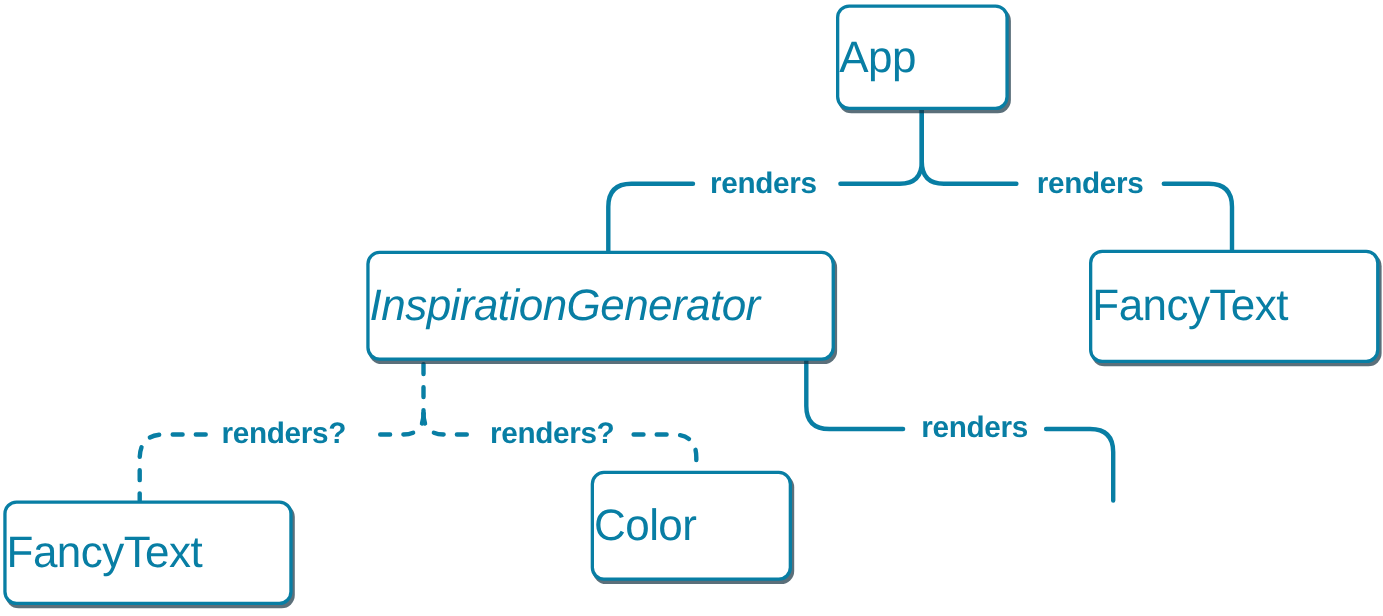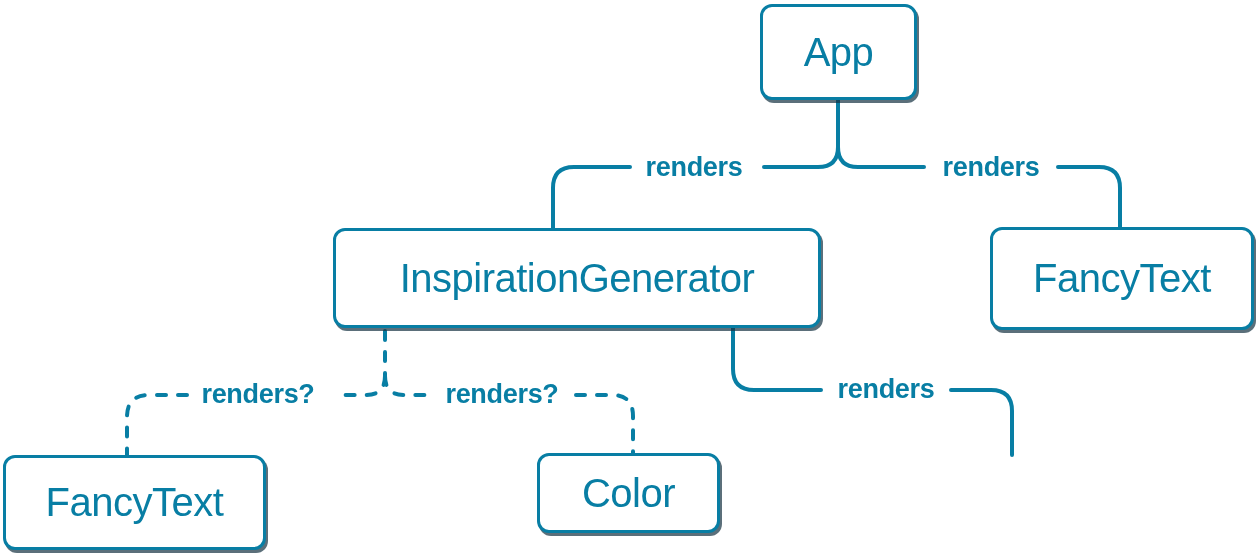--- a/index.html
+++ b/index.html
@@ -17,44 +17,44 @@
   .edges{position:absolute;left:0;top:0;width:1257px;height:560px;}
   .edge{fill:none;stroke:var(--accent);stroke-width:4;stroke-linecap:round;}
   .edge.dashed{stroke-dasharray:9 12;}
   .node{
     position:absolute;
     box-sizing:border-box;
     background:#ffffff;
     border:3.5px solid var(--accent);
     border-radius:12px;
     box-shadow:2px 3px 0 0 var(--shadow);
-    display:flex;align-items:center;justify-content:center;
+    display:flex;align-items:center;justify-content:flex-start;
     color:var(--accent);
     font-size:40px;
     font-weight:400;
     letter-spacing:-0.5px;
     z-index:2;
   }
   .edge-label{
     position:absolute;
     transform:translate(-50%,-50%);
     color:var(--accent);
     font-size:27px;
     font-weight:700;
     letter-spacing:-0.3px;
     white-space:nowrap;
     z-index:3;
     text-align:center;
   }
   
   .n-app{left:760px;top:4px;width:157px;height:96px;}
-  .n-ig{left:333px;top:228px;width:488px;height:100px;}
+  .n-ig{left:333px;top:228px;width:426px;height:100px;font-style:italic;}
   .n-ft-top{left:990px;top:227px;width:264px;height:103px;}
   .n-ft-bottom{left:3px;top:455px;width:263px;height:95px;}
-  .n-color{left:537px;top:453px;width:183px;height:80px;}
+  .n-color{left:537px;top:428px;width:183px;height:100px;}
   .n-copyright{left:878px;top:455px;width:269px;height:97px;}
   
   .l-app-ig{left:694px;top:167px;}
   .l-app-ft{left:991px;top:167px;}
   .l-ig-ft{left:258px;top:394px;}
   .l-ig-color{left:502px;top:394px;}
   .l-ig-copyright{left:886px;top:389px;}
 </style>
 </head>
 <body style="background: rgb(255, 255, 255);">

